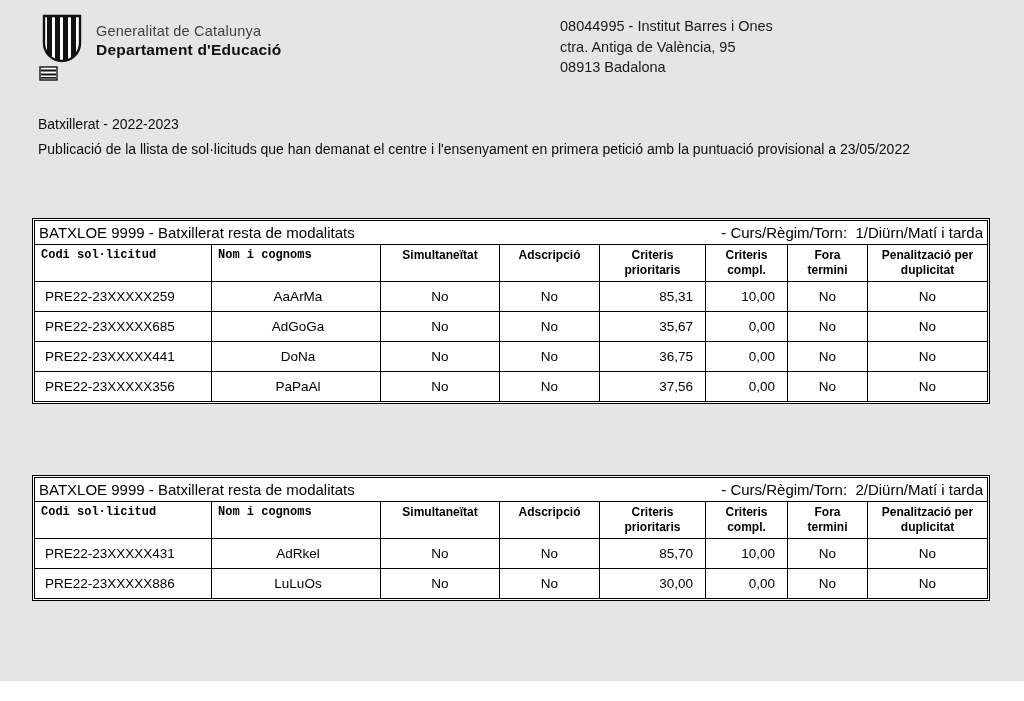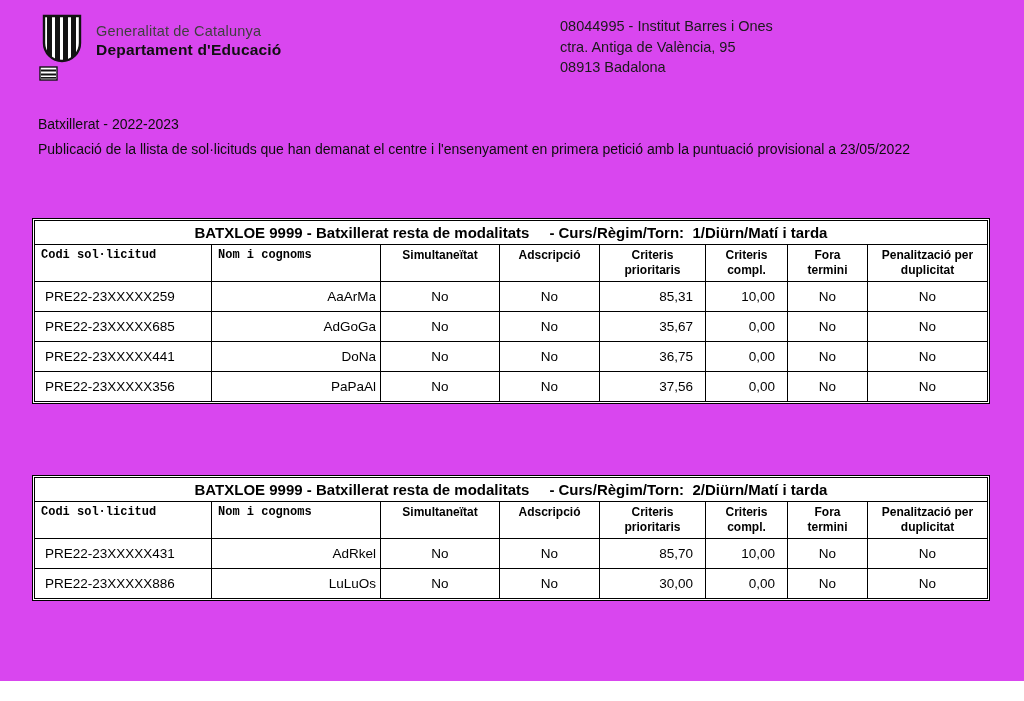--- a/index.html
+++ b/index.html
@@ -2,47 +2,47 @@
 <html><head>
 <meta charset="utf-8">
 <style>
   * { margin: 0; padding: 0; box-sizing: border-box; }
   html, body { background: #ffffff; }
   body {
     width: 1024px; height: 701px;
     font-family: "Liberation Sans", "DejaVu Sans", sans-serif;
     color: #000;
   }
-  .page { position: relative; width: 1024px; height: 681px; overflow: hidden; background: #d946ef; }
+  .page { position: relative; width: 1024px; height: 681px; overflow: hidden; background: #e5e5e5; }
 
   
   .doc-header { position: relative; margin: 14px 34px 0 38px; height: 68px; }
   .org { display: flex; align-items: flex-start; gap: 10px; }
   .logo { flex: 0 0 auto; }
   .org-text { padding-top: 9px; }
   .org-name { font-size: 14.5px; color: #3f3f3f; letter-spacing: 0.2px; }
   .org-dept { font-size: 15.5px; font-weight: bold; color: #101010; margin-top: 2px; letter-spacing: 0.2px; }
   .center-info { position: absolute; left: 522px; top: 2px; font-size: 14.5px; line-height: 1.42; color: #1a1a1a; }
 
   
   .doc-title { margin: 30px 60px 0 38px; max-width: 892px; font-weight: normal; font-size: 14px; line-height: 25px; color: #0d0d0d; }
 
   
   .table-frame { margin: 0 34px 0 32px; border: 1px solid #000; padding: 1px; background: #fff; }
   .table-frame.first { margin-top: 56px; }
   .table-frame.second { margin-top: 71px; }
   table { width: 100%; border-collapse: collapse; table-layout: fixed; }
   th, td { border: 1px solid #000; }
   .caption-cell { padding: 3px 4px; }
-  .caption-inner { display: flex; justify-content: center; gap: 20px; font-size: 15px; font-weight: bold; white-space: pre; }
+  .caption-inner { display: flex; justify-content: space-between; gap: 20px; font-size: 15px; font-weight: normal; white-space: pre; }
   th.col-h { font-size: 12px; font-weight: bold; vertical-align: top; padding: 3px 6px; line-height: 1.25; text-align: center; height: 37px; }
   th.col-h.left { text-align: left; font-family: Liberation Mono, monospace; }
   td { height: 30px; vertical-align: middle; font-size: 13.5px; padding: 0 4px; }
   td.al  { text-align: left; padding-left: 10px; }
-  td.al2 { text-align: right; padding-left: 8px; }
+  td.al2 { text-align: center; padding-left: 8px; }
   td.ac  { text-align: center; }
   td.ar  { text-align: right; padding-right: 12px; }
 </style>
 </head>
 <body>
 
 <div class="page">
 
   <header class="doc-header">
     <div class="org">

